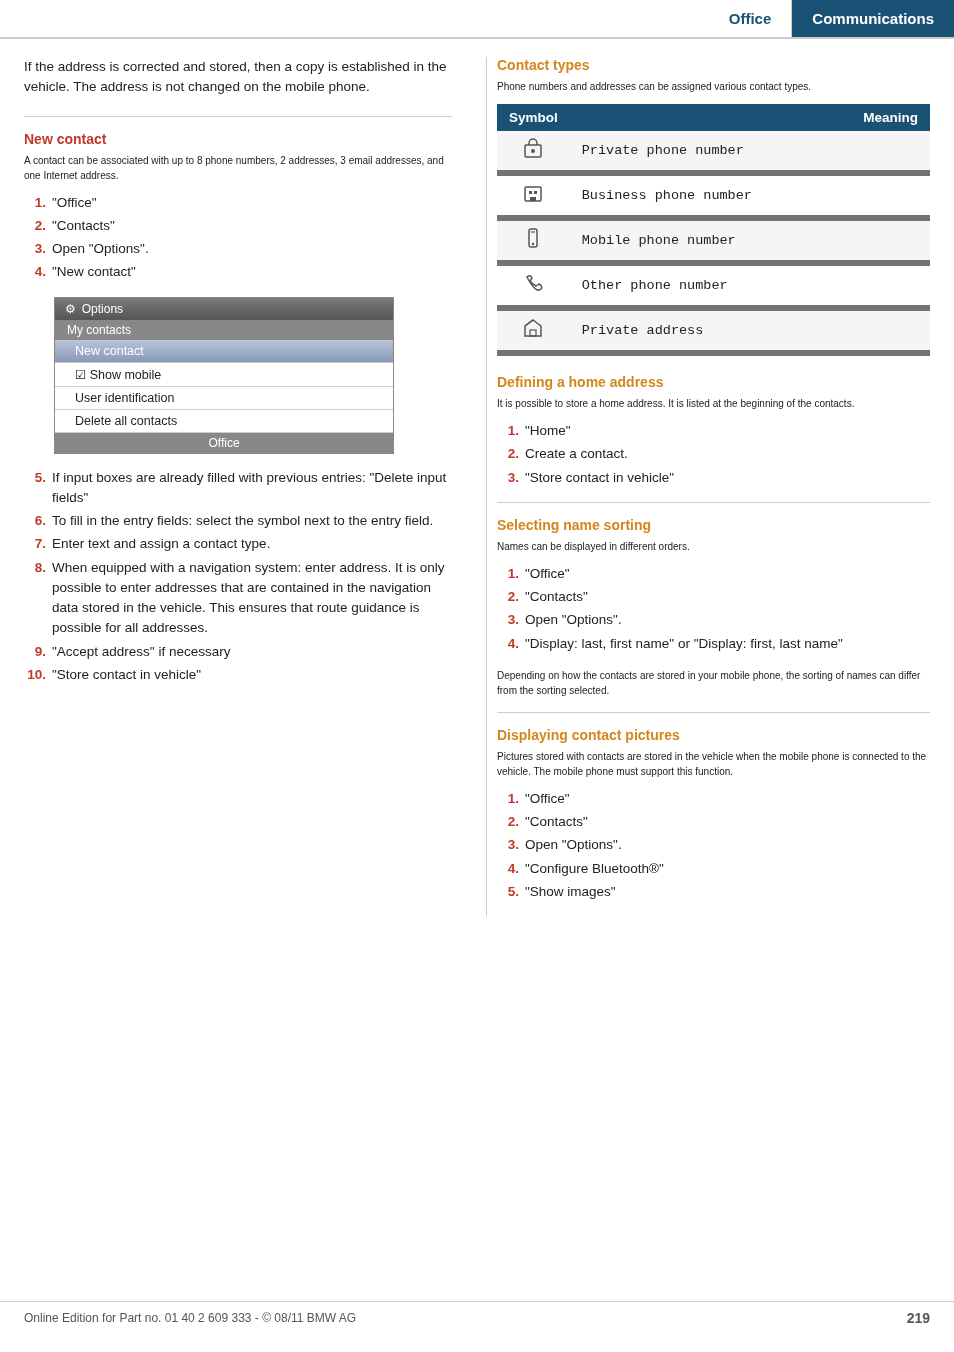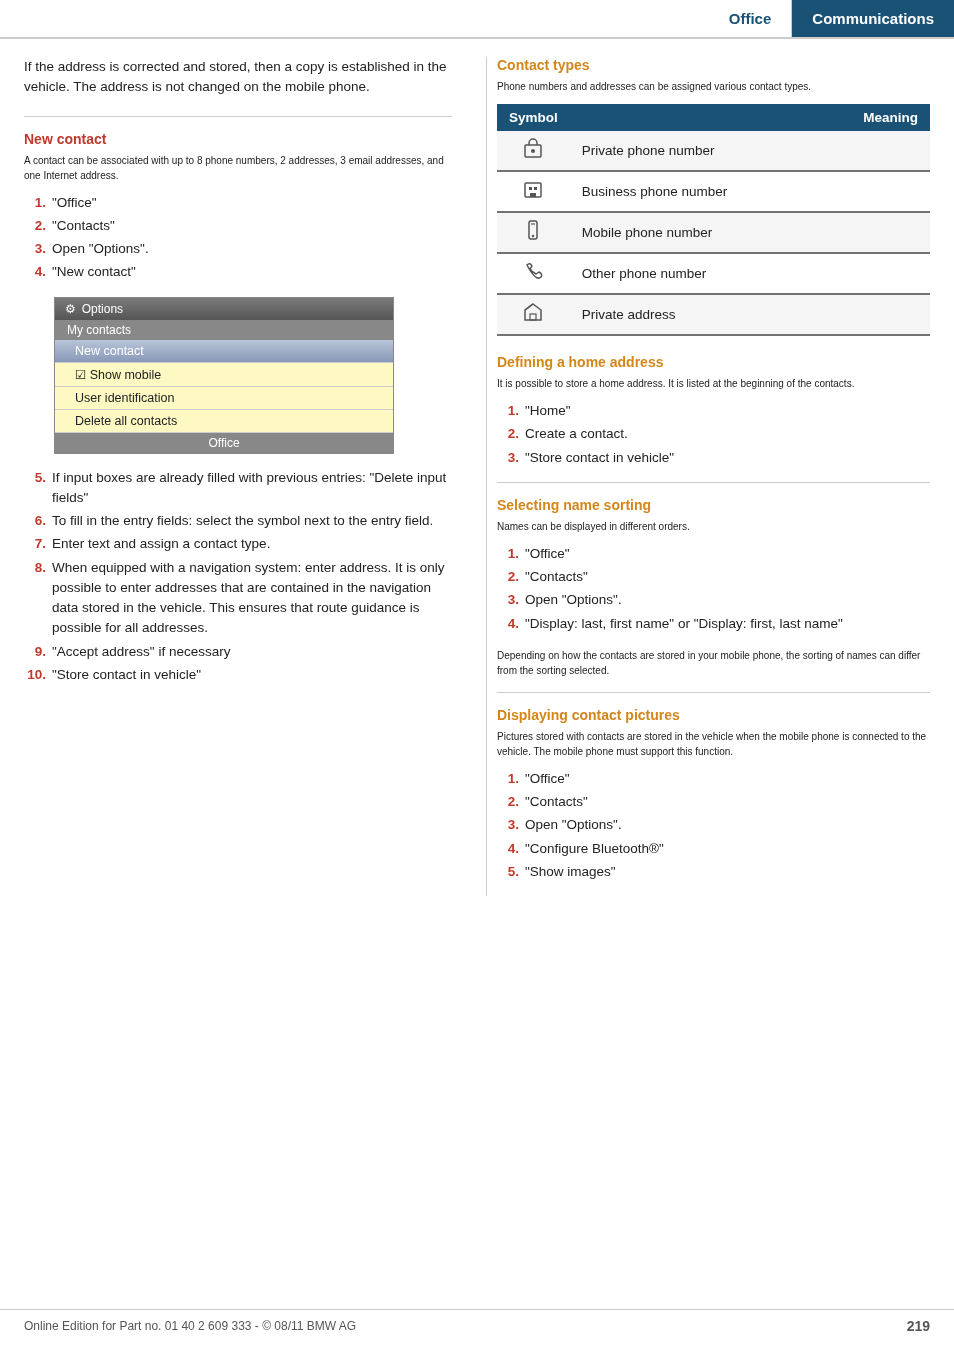--- a/index.html
+++ b/index.html
@@ -113,21 +113,21 @@
     .screenshot-title-bar {
       background: linear-gradient(to bottom, #7a7a7a, #555);
       color: #fff;
       padding: 4px 10px;
       font-size: 12px;
       display: flex;
       align-items: center;
       gap: 6px;
     }
     .screenshot-menu {
-      background: #fef9c3;
+      background: #ffffff;
     }
     .screenshot-menu-header {
       background: #888;
       color: #fff;
       padding: 3px 12px;
       font-size: 12px;
     }
     .screenshot-menu-item {
       padding: 4px 20px;
       font-size: 12.5px;
@@ -160,21 +160,22 @@
     .contact-table thead tr {
       background: #1a5276;
       color: #fff;
     }
     .contact-table thead th {
       padding: 6px 12px;
       text-align: right;
       font-weight: bold;
     }
     .contact-table tbody tr {
-      border-bottom: 2px solid #737373;
+      border-bottom: 6px solid #737373;
+      font-family: Liberation Mono, monospace;
     }
     .contact-table tbody tr:nth-child(odd) {
       background: #f5f5f5;
     }
     .contact-table tbody tr:nth-child(even) {
       background: #fff;
     }
     .contact-table td {
       padding: 6px 12px;
       vertical-align: middle;
@@ -187,21 +188,21 @@
 
     
     .page-footer {
       position: absolute;
       bottom: 18px;
       left: 0;
       right: 0;
       display: flex;
       justify-content: space-between;
       align-items: center;
-      padding: 0 24px;
+      padding: 8px 24px;
       font-size: 12px;
       color: #555;
       border-top: 1px solid #ccc;
       padding-top: 8px;
     }
     .page-number {
       font-weight: bold;
       font-size: 14px;
     }
 

